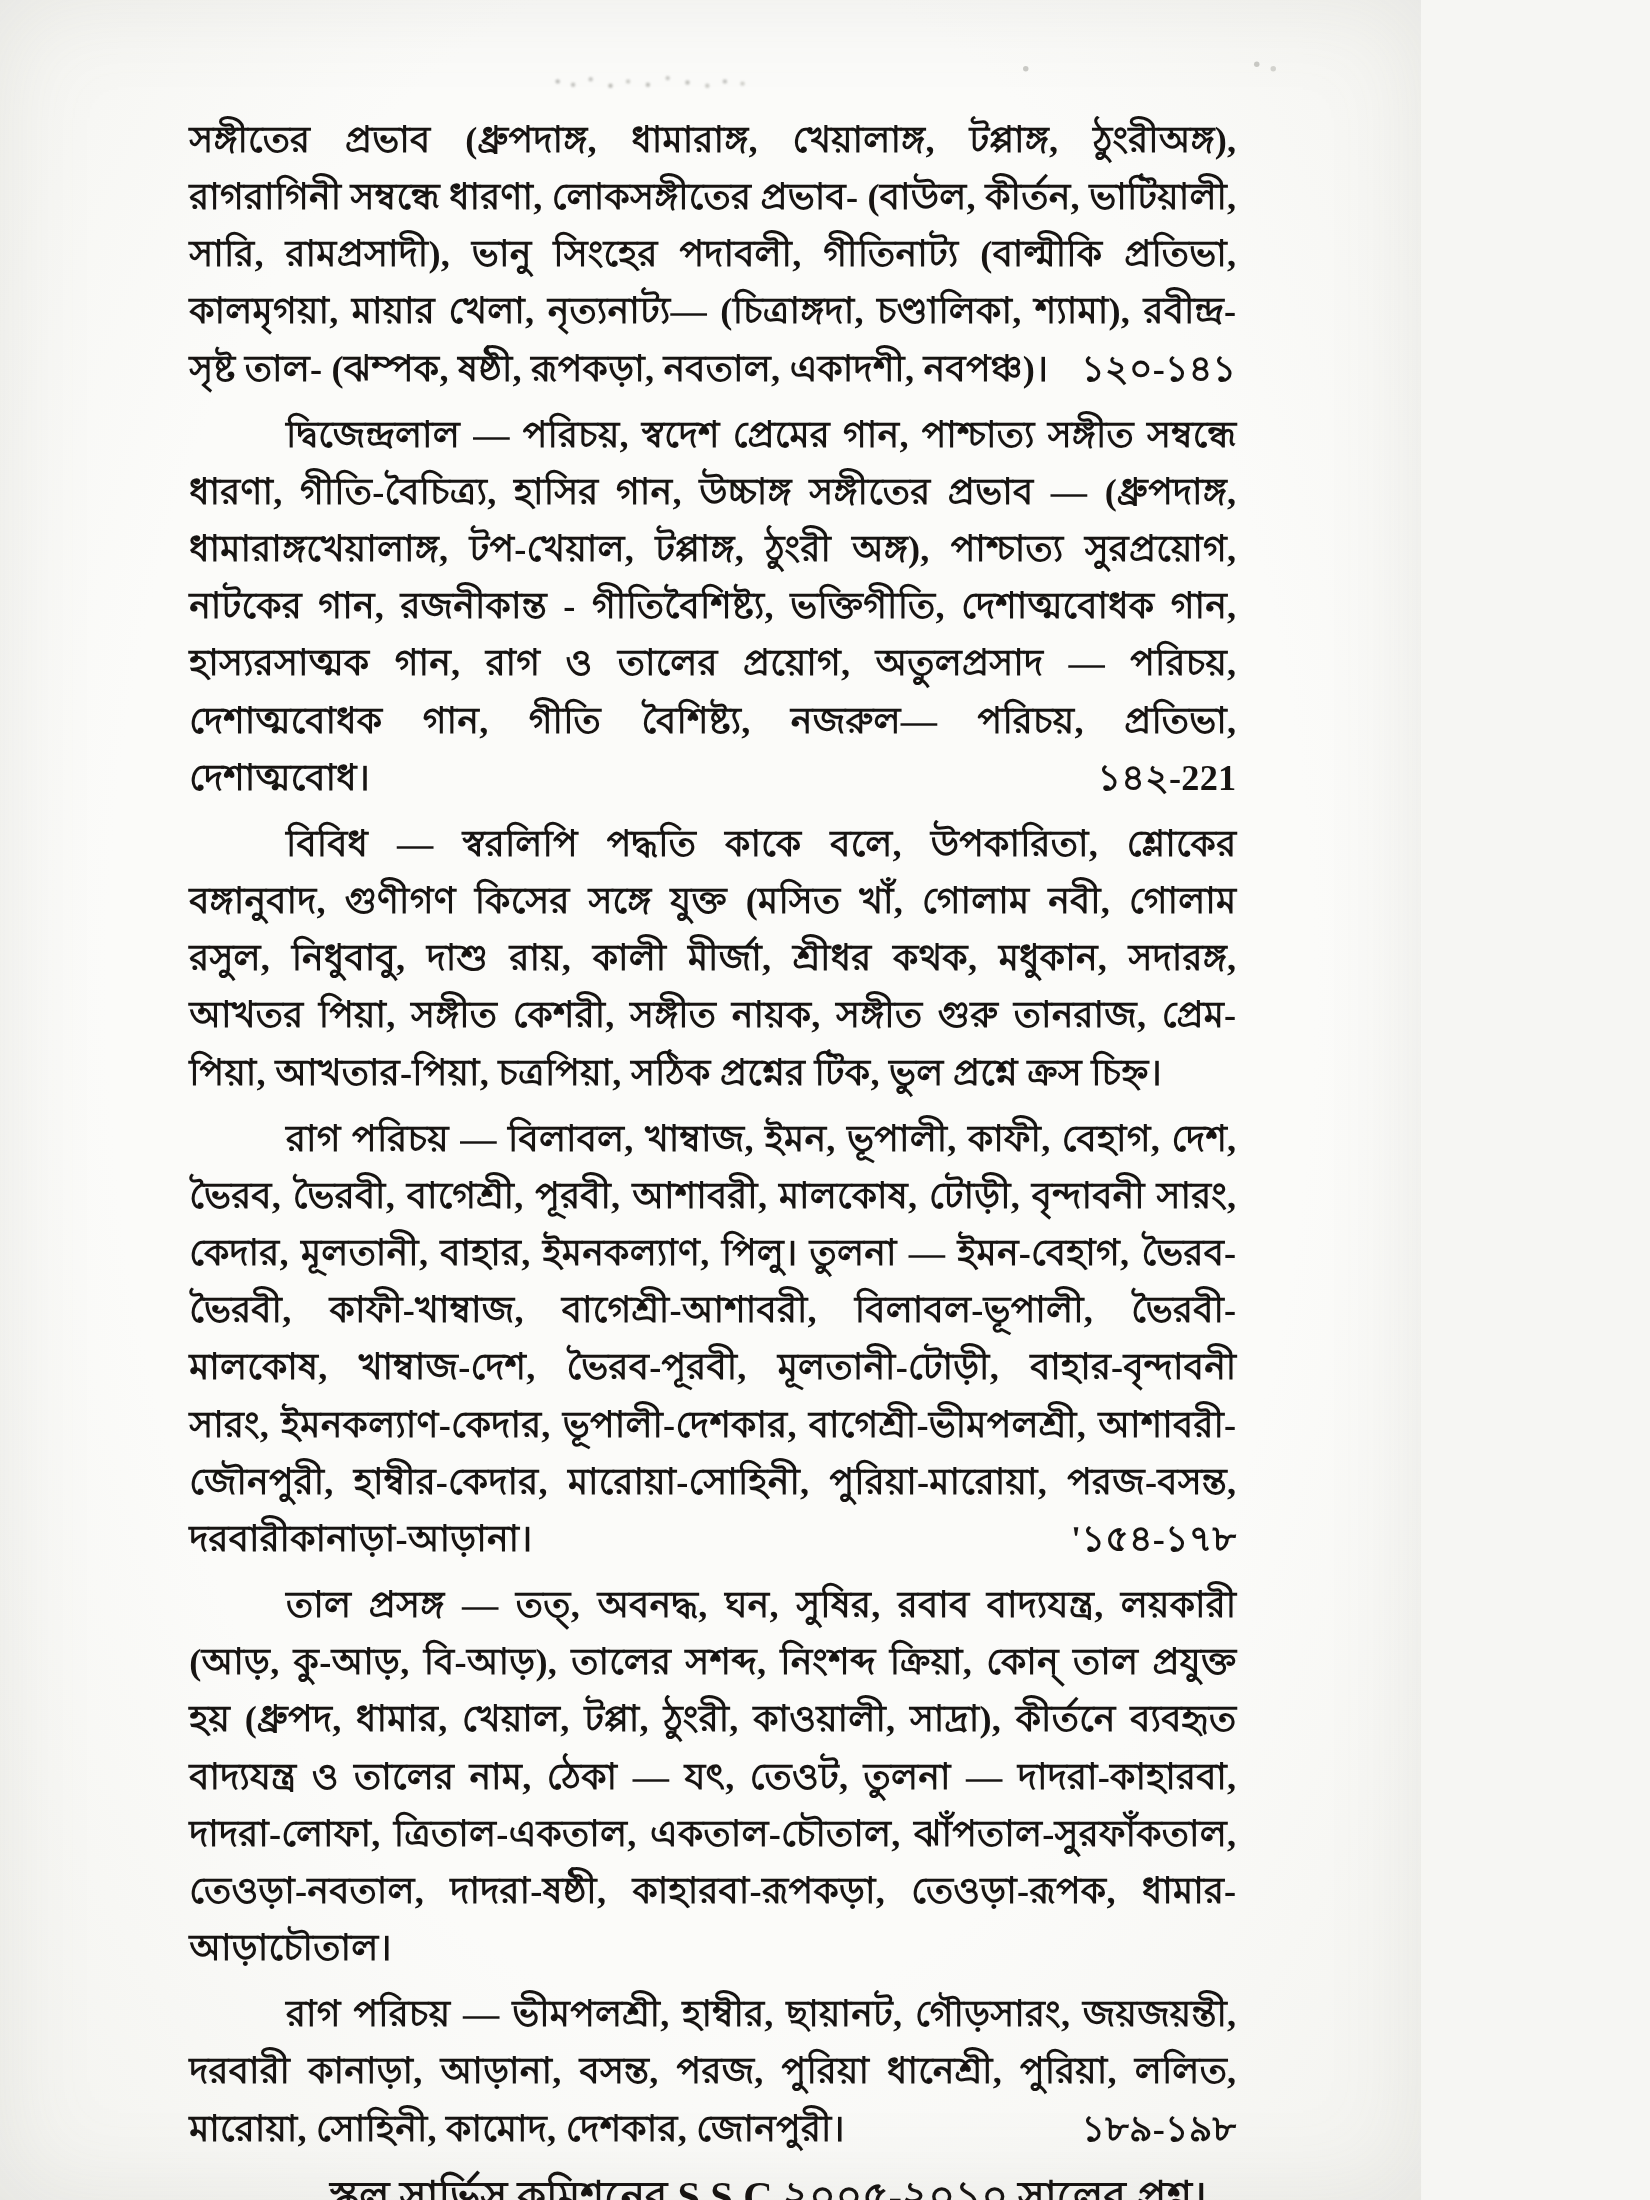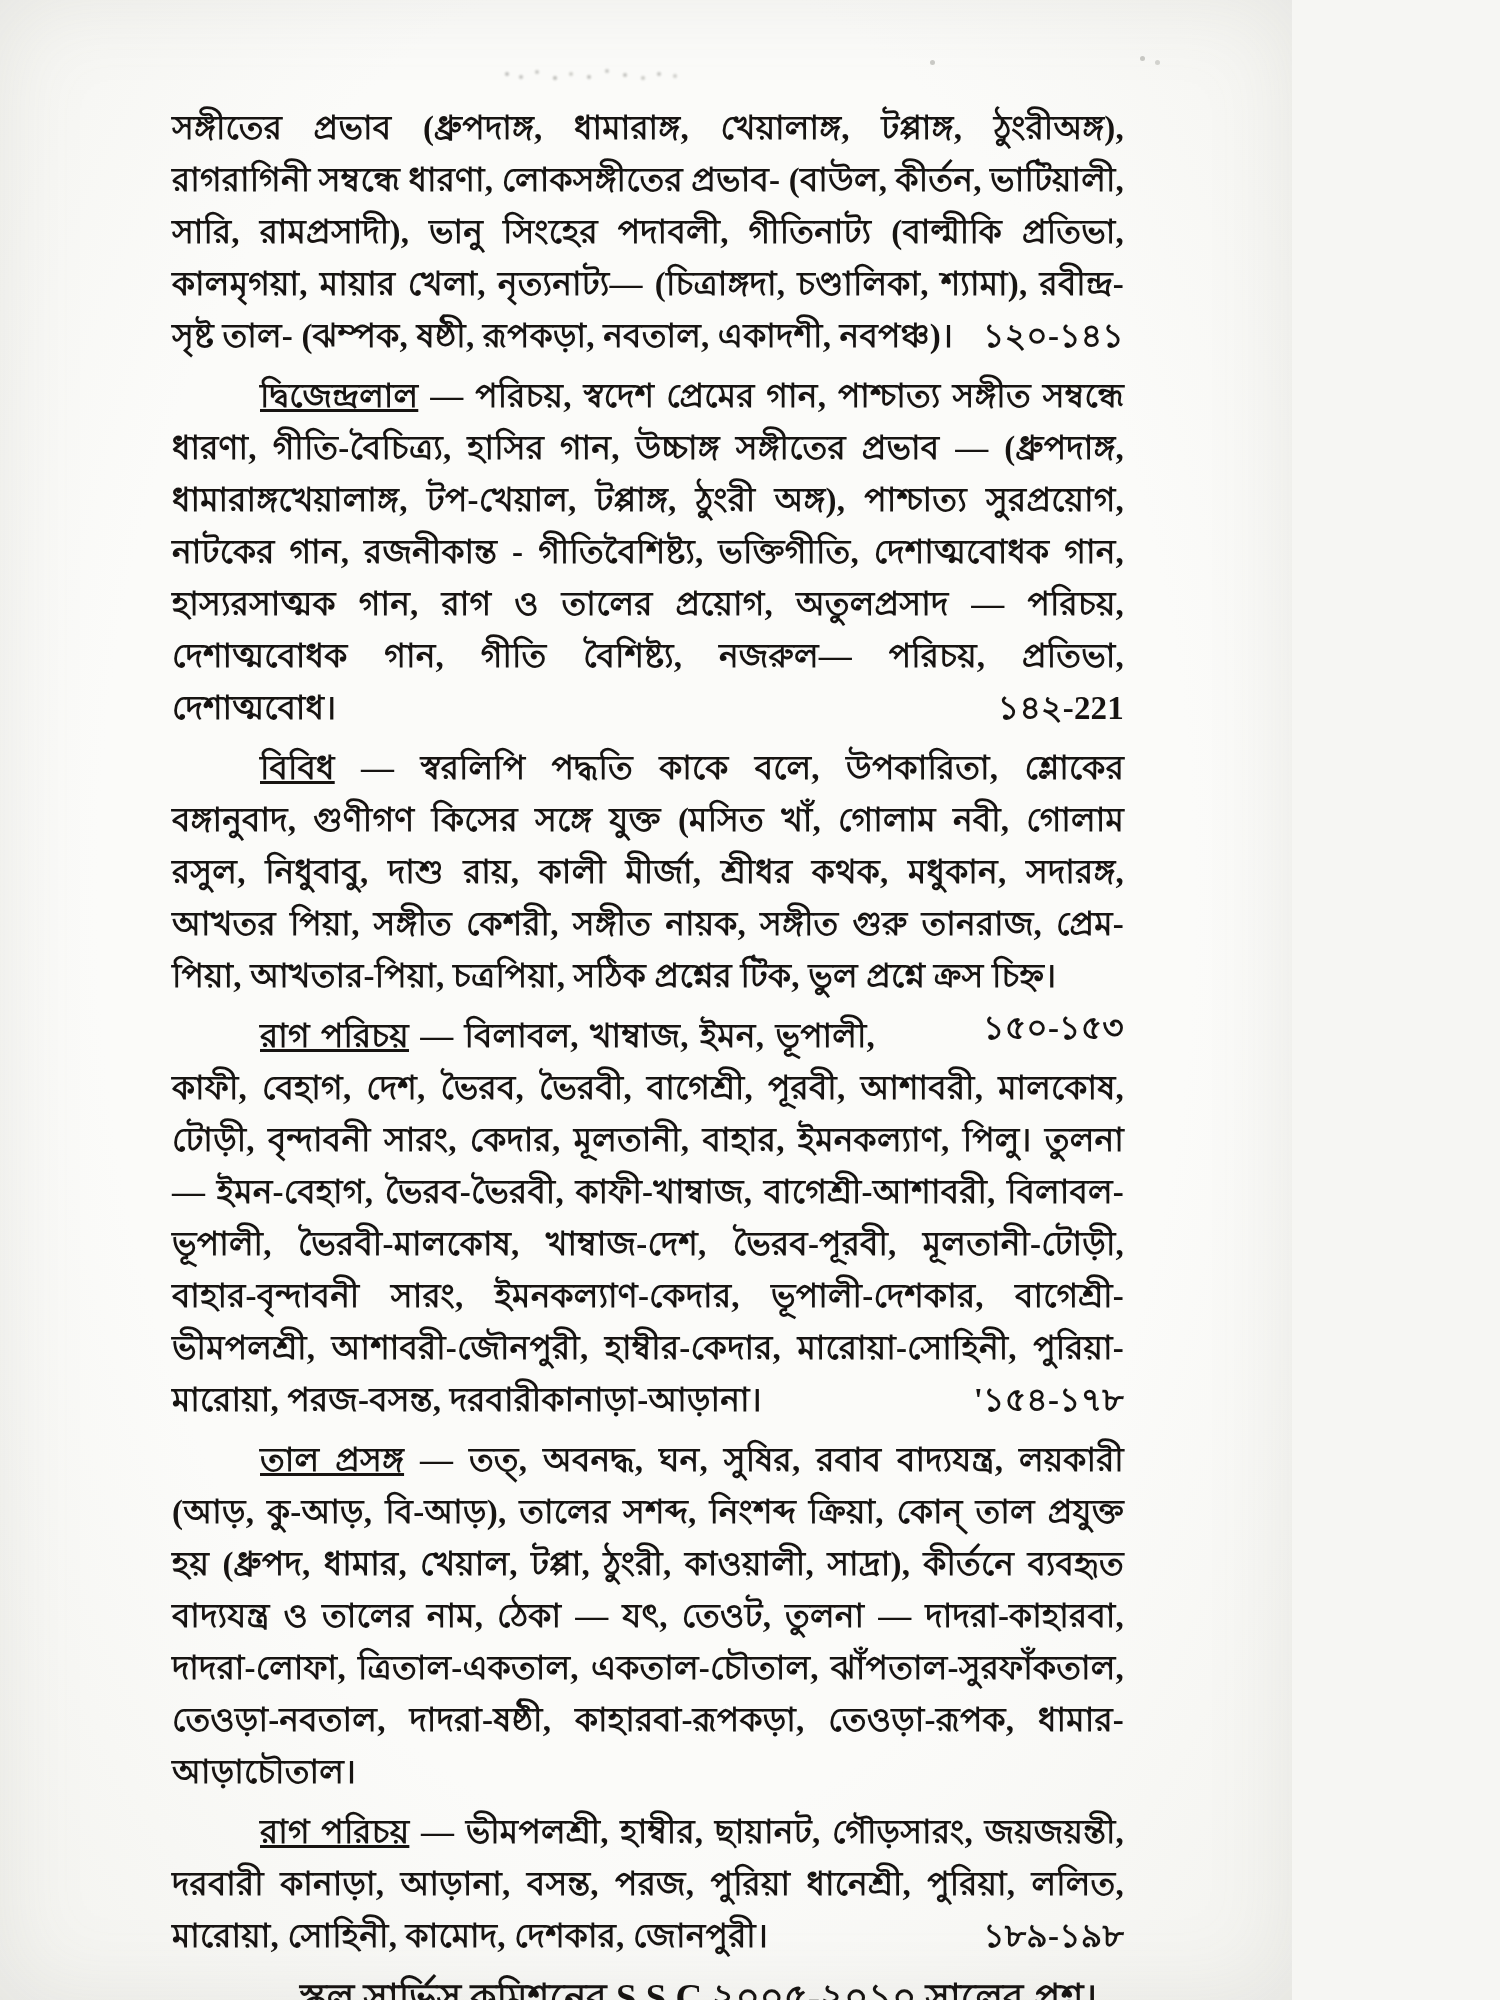--- a/index.html
+++ b/index.html
@@ -26,21 +26,21 @@
   .toc-entry {
     font-size: 33px;
     line-height: 52px;
     font-weight: 600;
     text-align: justify;
     text-indent: 88px;
     margin: 0 0 8px 0;
     letter-spacing: 0.2px;
   }
   .toc-entry.continuation { text-indent: 0; }
-  .section-heading { font-weight: 700; text-decoration: underline; }
+  .section-heading { font-weight: 700; }
   .page-range {
     float: right;
     font-weight: 600;
     padding-left: 20px;
   }
   .footer-line {
     font-size: 37px;
     line-height: 52px;
     font-weight: 600;
     text-indent: 128px;
@@ -90,21 +90,20 @@
 
   <p class="toc-entry">
     <span class="section-heading">দ্বিজেন্দ্রলাল</span>
     <span class="section-body">— পরিচয়, স্বদেশ প্রেমের গান, পাশ্চাত্য সঙ্গীত সম্বন্ধে ধারণা, গীতি-বৈচিত্র্য, হাসির গান, উচ্চাঙ্গ সঙ্গীতের প্রভাব — (ধ্রুপদাঙ্গ, ধামারাঙ্গখেয়ালাঙ্গ, টপ-খেয়াল, টপ্পাঙ্গ, ঠুংরী অঙ্গ), পাশ্চাত্য সুরপ্রয়োগ, নাটকের গান, রজনীকান্ত - গীতিবৈশিষ্ট্য, ভক্তিগীতি, দেশাত্মবোধক গান, হাস্যরসাত্মক গান, রাগ ও তালের প্রয়োগ, অতুলপ্রসাদ — পরিচয়, দেশাত্মবোধক গান, গীতি বৈশিষ্ট্য, নজরুল— পরিচয়, প্রতিভা, দেশাত্মবোধ।</span>
     <span class="page-range">১৪২-221</span>
   </p>
 
   <p class="toc-entry">
     <span class="section-heading">বিবিধ</span>
     <span class="section-body">— স্বরলিপি পদ্ধতি কাকে বলে, উপকারিতা, শ্লোকের বঙ্গানুবাদ, গুণীগণ কিসের সঙ্গে যুক্ত (মসিত খাঁ, গোলাম নবী, গোলাম রসুল, নিধুবাবু, দাশু রায়, কালী মীর্জা, শ্রীধর কথক, মধুকান, সদারঙ্গ, আখতর পিয়া, সঙ্গীত কেশরী, সঙ্গীত নায়ক, সঙ্গীত গুরু তানরাজ, প্রেম-পিয়া, আখতার-পিয়া, চত্রপিয়া, সঠিক প্রশ্নের টিক, ভুল প্রশ্নে ক্রস চিহ্ন।</span>
-    <span class="page-range">১৫০-১৫৩</span>
   </p>
 
   <p class="toc-entry">
     <span class="section-heading">রাগ পরিচয়</span>
     <span class="section-body">— বিলাবল, খাম্বাজ, ইমন, ভূপালী, কাফী, বেহাগ, দেশ, ভৈরব, ভৈরবী, বাগেশ্রী, পূরবী, আশাবরী, মালকোষ, টোড়ী, বৃন্দাবনী সারং, কেদার, মূলতানী, বাহার, ইমনকল্যাণ, পিলু। তুলনা — ইমন-বেহাগ, ভৈরব-ভৈরবী, কাফী-খাম্বাজ, বাগেশ্রী-আশাবরী, বিলাবল-ভূপালী, ভৈরবী-মালকোষ, খাম্বাজ-দেশ, ভৈরব-পূরবী, মূলতানী-টোড়ী, বাহার-বৃন্দাবনী সারং, ইমনকল্যাণ-কেদার, ভূপালী-দেশকার, বাগেশ্রী-ভীমপলশ্রী, আশাবরী-জৌনপুরী, হাম্বীর-কেদার, মারোয়া-সোহিনী, পুরিয়া-মারোয়া, পরজ-বসন্ত, দরবারীকানাড়া-আড়ানা।</span>
     <span class="page-range">'১৫৪-১৭৮</span>
   </p>
 
   <p class="toc-entry">
     <span class="section-heading">তাল প্রসঙ্গ</span>

